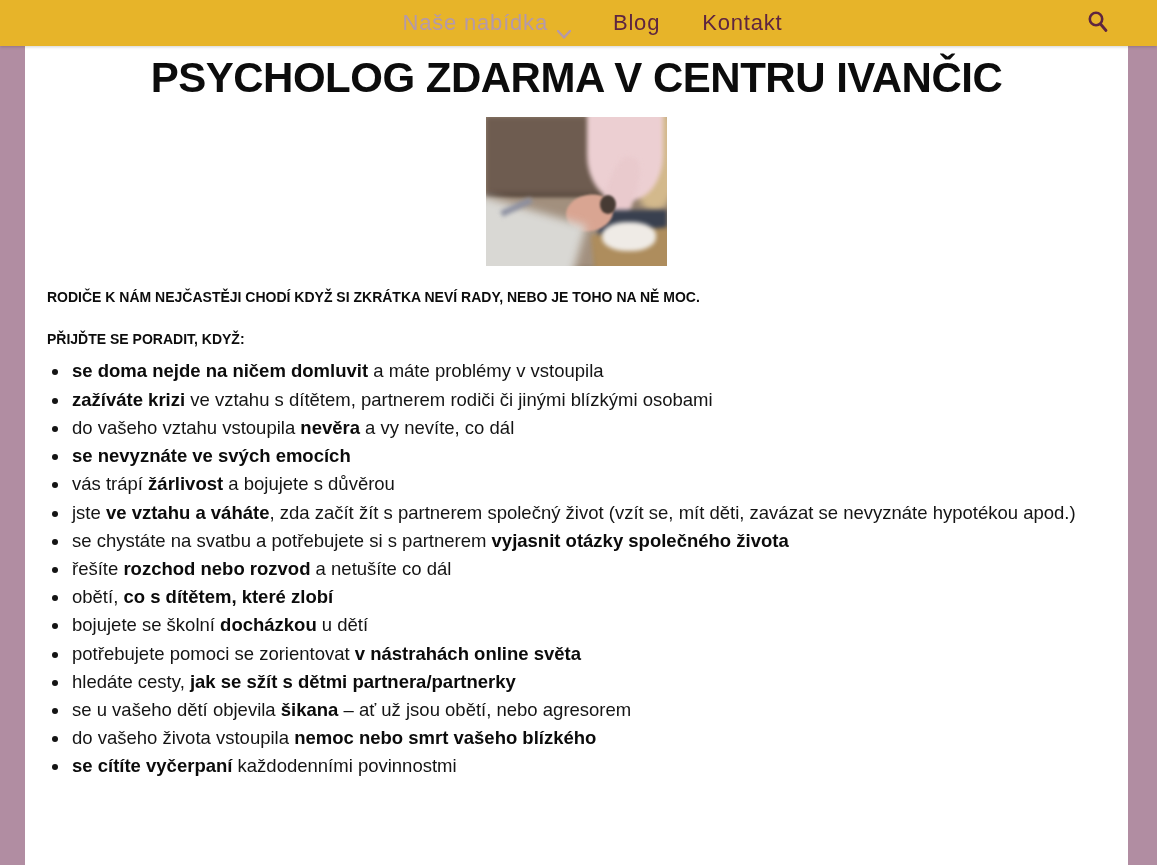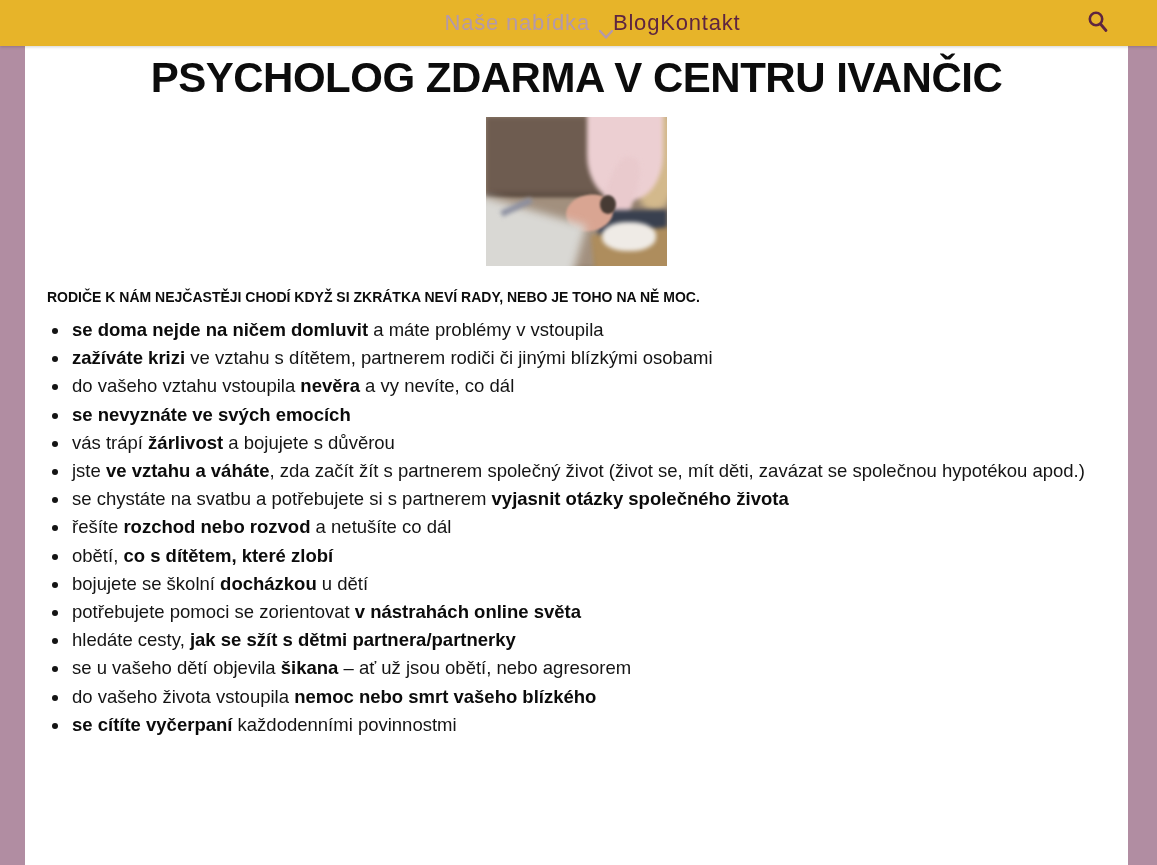--- a/index.html
+++ b/index.html
@@ -17,20 +17,21 @@
     background: #E7B429;
     display: flex;
     align-items: center;
     justify-content: center;
     box-shadow: 0 1px 3px rgba(0,0,0,.18);
     z-index: 5;
   }
   .nav-menu {
     display: flex;
     align-items: center;
+    gap: 42px;
     margin-left: 28px;
   }
   .nav-item {
     font-size: 22px;
     font-weight: 500;
     letter-spacing: .8px;
     color: #5E2540;
     text-decoration: none;
     cursor: pointer;
     display: flex;
@@ -175,28 +176,29 @@
     <div class="ph-tissue"></div>
     <div class="ph-hands"></div>
     <div class="ph-watch"></div>
     <div class="ph-therapist"></div>
     <div class="ph-clipboard"></div>
     <div class="ph-pen"></div>
   </div>
 
   <p class="intro">RODIČE K NÁM NEJČASTĚJI CHODÍ KDYŽ SI ZKRÁTKA NEVÍ RADY, NEBO JE TOHO NA NĚ MOC.</p>
 
+  <p class="list-heading">PŘIJĎTE SE PORADIT, KDYŽ:</p>
 
   <ul class="reasons">
       <li><strong>se doma nejde na ničem domluvit</strong><span> a máte problémy v vstoupila</span></li>
       <li><strong>zažíváte krizi</strong><span> ve vztahu s dítětem, partnerem rodiči či jinými blízkými osobami</span></li>
       <li><span>do vašeho vztahu vstoupila </span><strong>nevěra</strong><span> a vy nevíte, co dál</span></li>
       <li><strong>se nevyznáte ve svých emocích</strong></li>
       <li><span>vás trápí </span><strong>žárlivost</strong><span> a bojujete s důvěrou</span></li>
-      <li><span>jste </span><strong>ve vztahu a váháte</strong><span>, zda začít žít s partnerem společný život (život se, mít děti, zavázat se společnou hypotékou apod.)</span></li>
+      <li><span>jste </span><strong>ve vztahu a váháte</strong><span>, zda začít žít s partnerem společný život (vzít se, mít děti, zavázat se nevyznáte hypotékou apod.)</span></li>
       <li><span>se chystáte na svatbu a potřebujete si s partnerem </span><strong>vyjasnit otázky společného života</strong></li>
       <li><span>řešíte </span><strong>rozchod nebo rozvod</strong><span> a netušíte co dál</span></li>
       <li><span>obětí, </span><strong>co s dítětem, které zlobí</strong></li>
       <li><span>bojujete se školní </span><strong>docházkou</strong><span> u dětí</span></li>
       <li><span>potřebujete pomoci se zorientovat </span><strong>v nástrahách online světa</strong></li>
       <li><span>hledáte cesty, </span><strong>jak se sžít s dětmi partnera/partnerky</strong></li>
       <li><span>se u vašeho dětí objevila </span><strong>šikana</strong><span> – ať už jsou obětí, nebo agresorem</span></li>
       <li><span>do vašeho života vstoupila </span><strong>nemoc nebo smrt vašeho blízkého</strong></li>
       <li><strong>se cítíte vyčerpaní</strong><span> každodenními povinnostmi</span></li>
     </ul>

